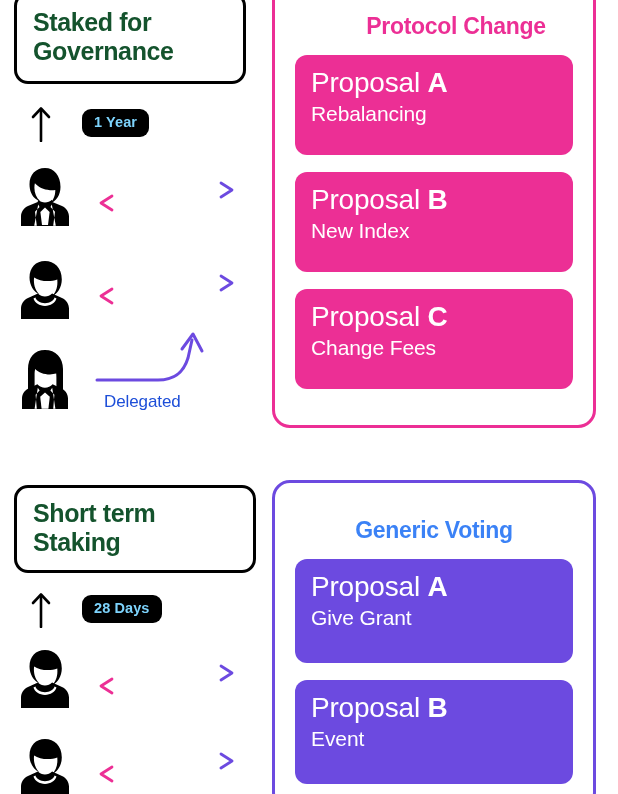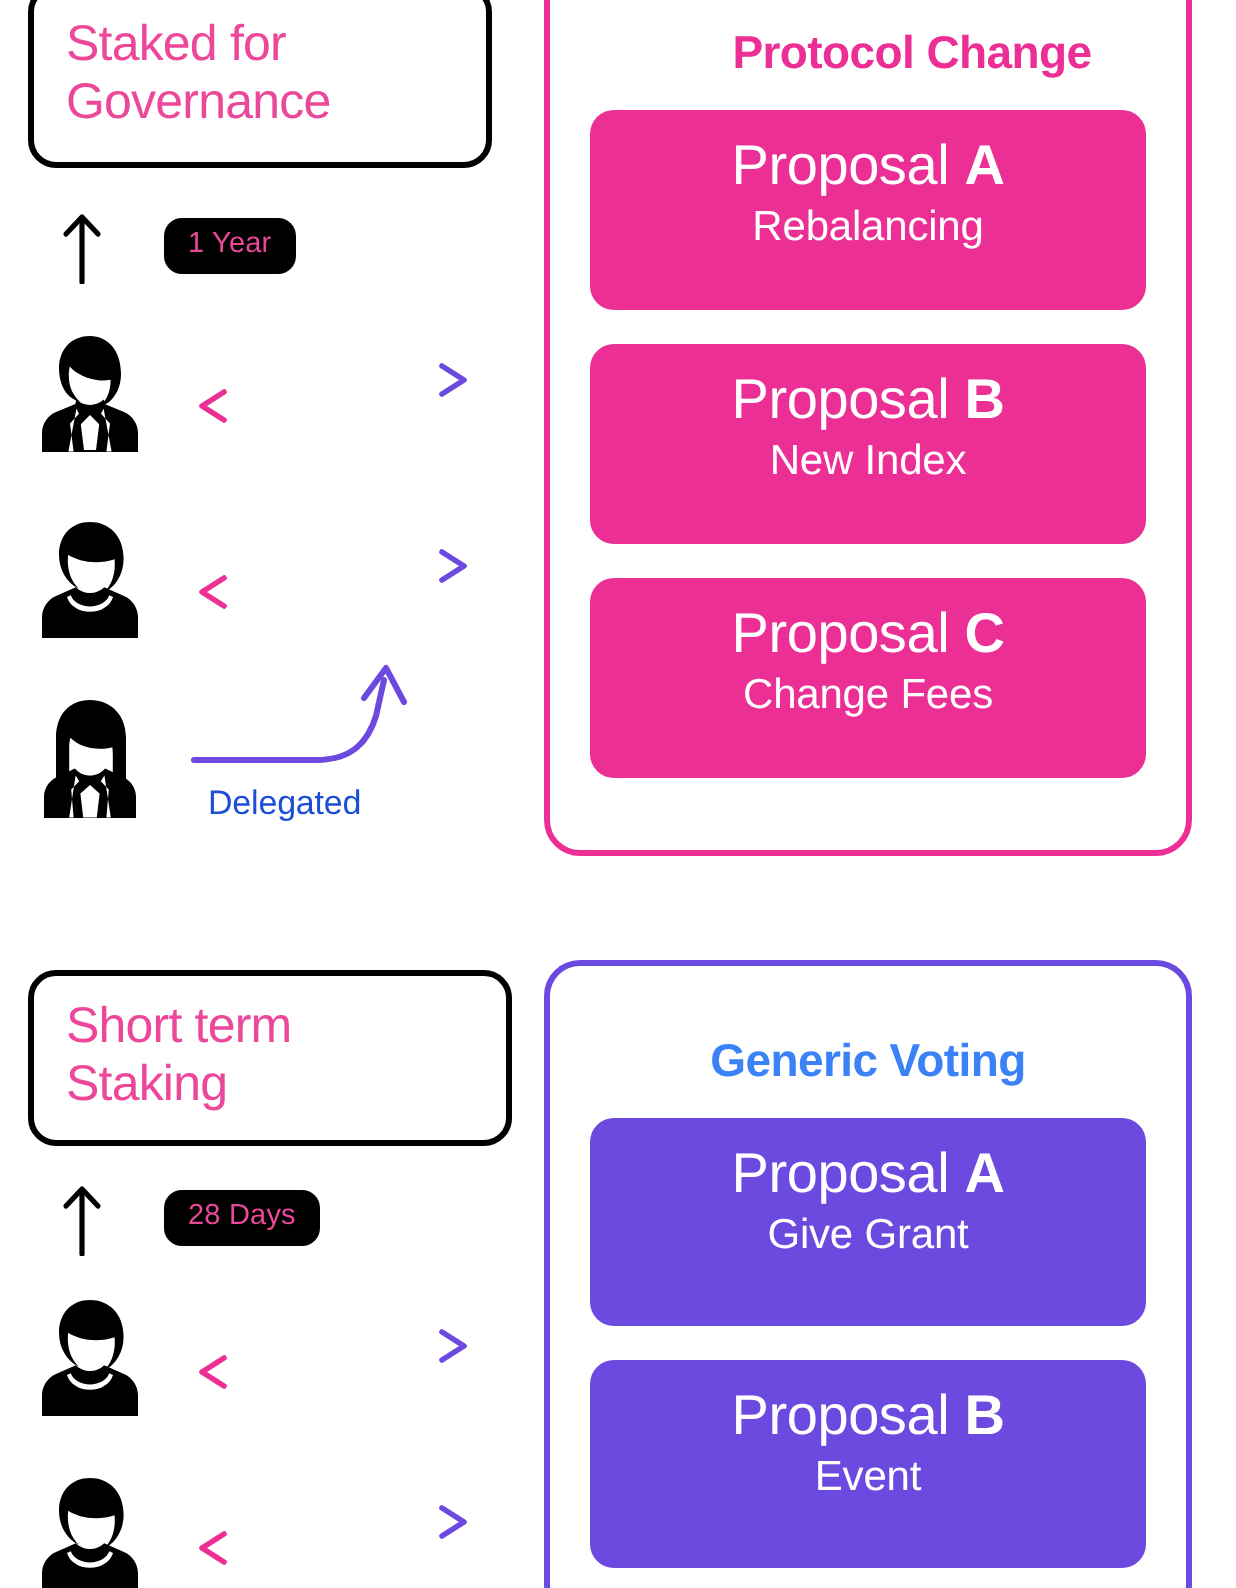--- a/index.html
+++ b/index.html
@@ -30,47 +30,47 @@
     box-sizing: border-box;
     background: #ffffff;
     border: 3px solid #000000;
     border-radius: 14px;
     display: flex;
     align-items: center;
     padding: 6px 16px 8px 16px;
   }
   .title-box .title-text {
     font-size: 25px;
-    font-weight: 400;
+    font-weight: 700;
     line-height: 1.18;
-    color: #ec4899;
+    color: #14532d;
     letter-spacing: -0.4px;
   }
 
   #title-box-governance { left: 14px; top: -8px; width: 232px; height: 92px; }
   #title-box-shortterm  { left: 14px; top: 485px; width: 242px; height: 88px; }
 
   
   .duration-row { position: absolute; height: 34px; }
   #duration-row-1year { left: 30px; top: 106px; }
   #duration-row-28days { left: 30px; top: 592px; }
 
   .up-arrow-icon {
     position: absolute;
     left: 0; top: 0;
     width: 22px; height: 36px;
   }
   .badge {
     position: absolute;
     left: 52px; top: 3px;
     background: #000000;
-    color: #ec4899;
+    color: #7dd3fc;
     border-radius: 9px;
     font-size: 14.5px;
-    font-weight: 400;
+    font-weight: 700;
     padding: 6px 12px 7px 12px;
     letter-spacing: 0.1px;
     white-space: nowrap;
     line-height: 1;
   }
 
   
   .person-icon { position: absolute; width: 58px; height: 62px; }
 
   #person-1 { left: 16px; top: 166px; }
@@ -124,21 +124,20 @@
     line-height: 1;
   }
   #panel-protocol-change .panel-heading { color: #EC2F95; margin-top: 34px; padding-left: 44px; }
   #panel-generic-voting .panel-heading { color: #3b82f6; margin-top: 36px; }
 
   .card-stack {
     display: flex;
     flex-direction: column;
     gap: 17px;
     padding: 17px 20px 20px 20px;
-    text-align: center;
   }
 
   .proposal-card {
     box-sizing: border-box;
     border-radius: 12px;
     padding: 10px 16px 14px 16px;
     color: #ffffff;
   }
   .proposal-card.pink   { background: #EC2F95; height: 100px; }
   .proposal-card.purple { background: #6C4AE0; height: 104px; }

